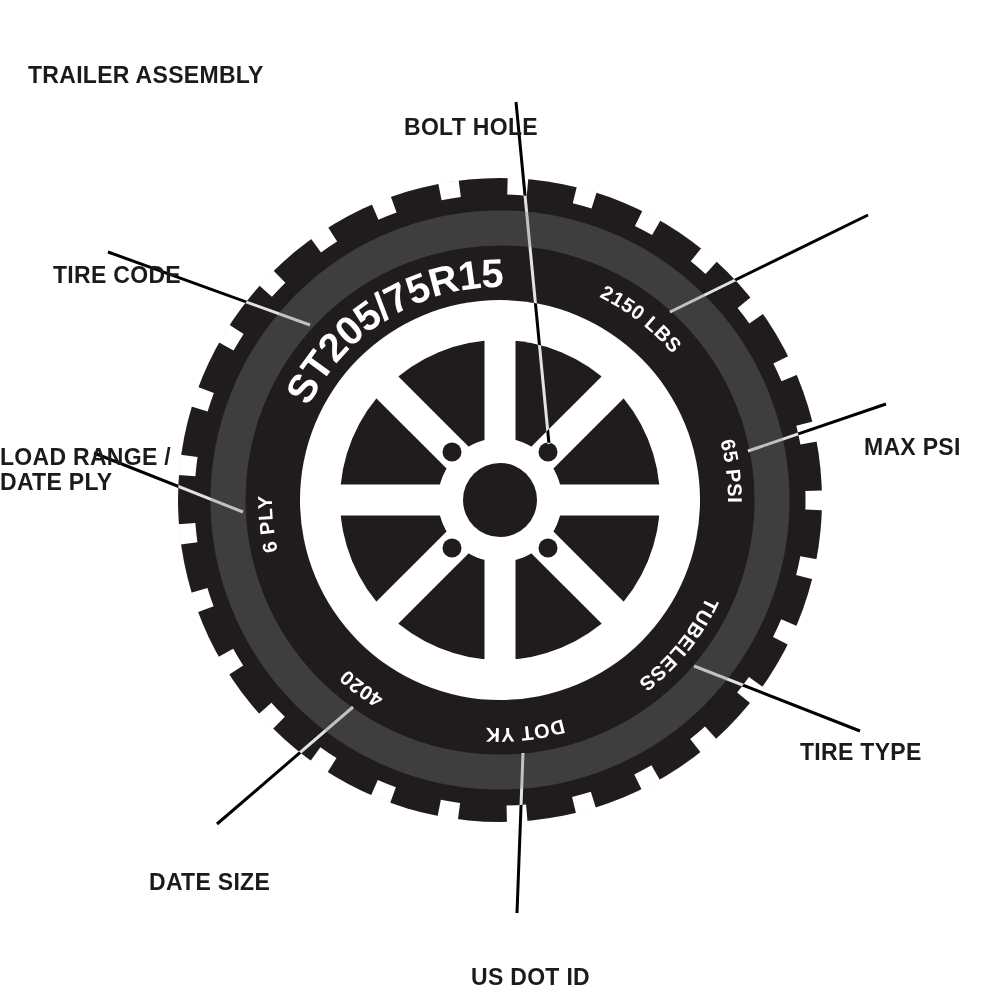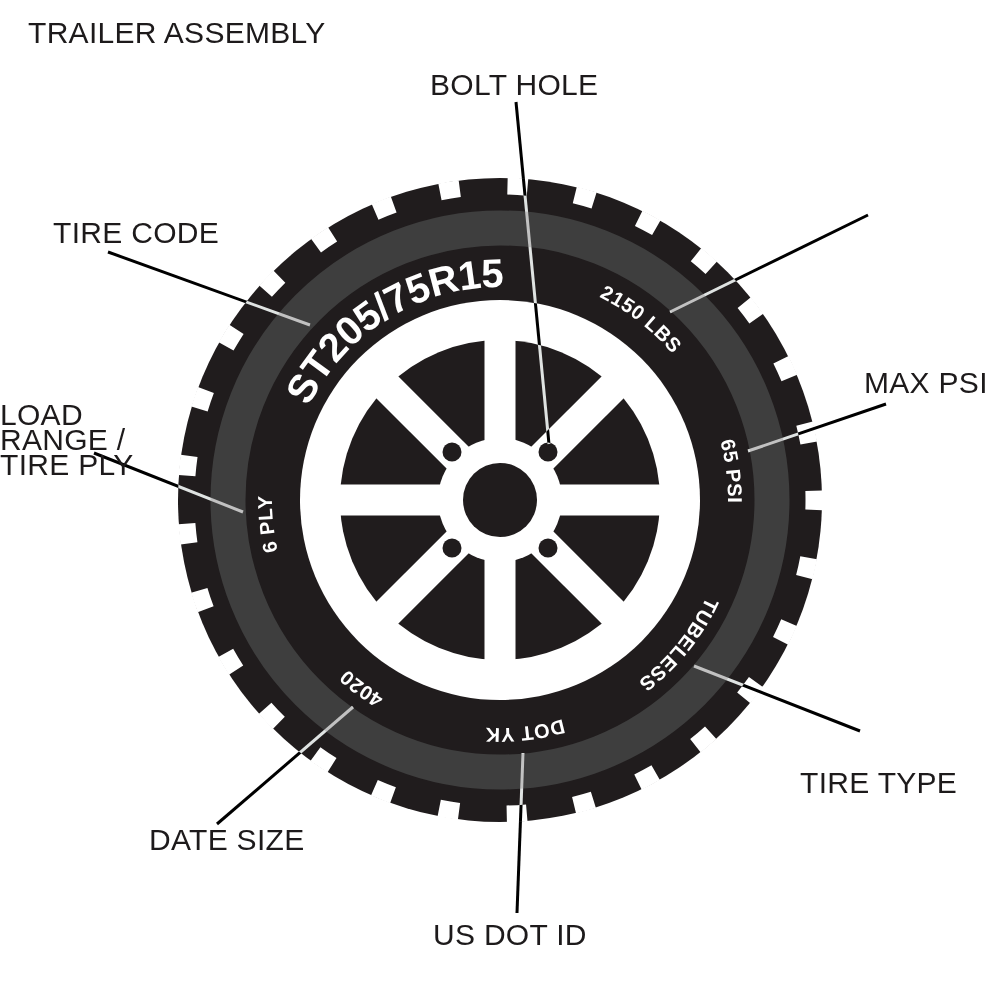--- a/index.html
+++ b/index.html
@@ -1,20 +1,20 @@
 <!DOCTYPE html>
 <html><head>
 <meta charset="utf-8">
 <style>
   html,body{margin:0;padding:0;background:#ffffff;}
   .stage{position:relative;width:1000px;height:1000px;overflow:hidden;
          font-family:"Liberation Sans",sans-serif;background:#ffffff;}
   .stage svg{position:absolute;left:0;top:0;}
-  .label{position:absolute;font-weight:normal;font-size:30px;line-height:25px;
-         color:#1d1a1b;letter-spacing:.3px;white-space:nowrap;}
+  .label{position:absolute;font-weight:bold;font-size:23px;line-height:25px;
+         color:#1d1a1b;letter-spacing:.3px;white-space:nowrap;margin-top:43px;}
   .label.center{text-align:left;white-space:normal;}
   .ring-text{font-family:"Liberation Sans",sans-serif;font-weight:bold;fill:#ffffff;}
   .ring-text.big{font-size:40px;letter-spacing:-0.5px;}
   .ring-text.small{font-size:20px;letter-spacing:.5px;}
   .leader{stroke:#ffffff;stroke-width:3;stroke-linecap:butt;mix-blend-mode:difference;}
 </style>
 </head>
 <body>
 
 <div class="stage">
@@ -93,31 +93,31 @@
       <line class="leader" x1="886" y1="404" x2="748" y2="451"></line>
       <line class="leader" x1="94" y1="453" x2="243" y2="512"></line>
       <line class="leader" x1="860" y1="731" x2="694" y2="666"></line>
       <line class="leader" x1="217" y1="824" x2="353" y2="707"></line>
       <line class="leader" x1="517" y1="913" x2="523" y2="753"></line>
     </g>
   </svg>
 
   <div class="label" style="left:28px;top:20px;">TRAILER ASSEMBLY</div>
 
-  <div class="label" style="left:430px;top:72px;">BOLT HOLE</div>
+  <div class="label" style="left:404px;top:72px;">BOLT HOLE</div>
 
 
   <div class="label" style="left:53px;top:220px;">TIRE CODE</div>
 
-  <div class="label" style="left:864px;top:370px;text-align:right;">MAX PSI</div>
+  <div class="label" style="left:864px;top:392px;text-align:right;">MAX PSI</div>
 
   <div class="label center" style="left:0px;top:402px;width:180px;">
     <div>LOAD RANGE /</div>
-    <div>TIRE PLY</div>
+    <div>DATE PLY</div>
   </div>
 
-  <div class="label" style="left:800px;top:770px;text-align:right;">TIRE TYPE</div>
+  <div class="label" style="left:800px;top:697px;text-align:right;">TIRE TYPE</div>
 
   <div class="label" style="left:149px;top:827px;">DATE SIZE</div>
 
-  <div class="label" style="left:433px;top:922px;">US DOT ID</div>
+  <div class="label" style="left:471px;top:922px;">US DOT ID</div>
 
 </div>
 
 </body></html>

